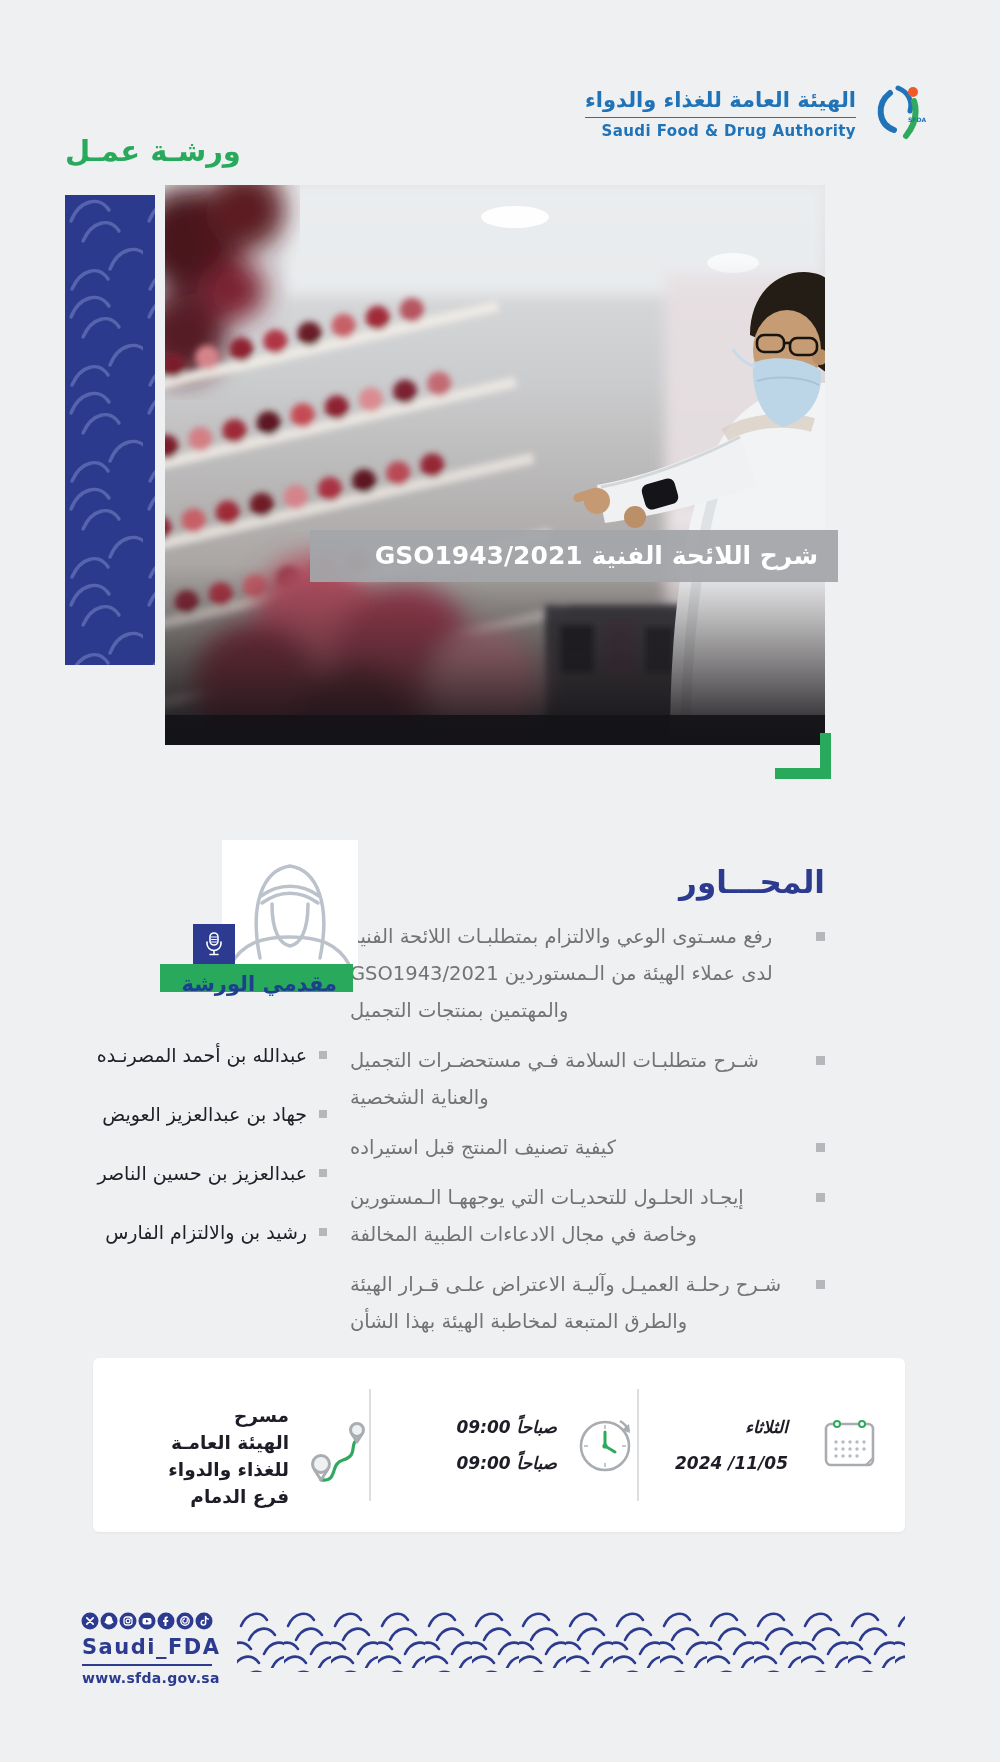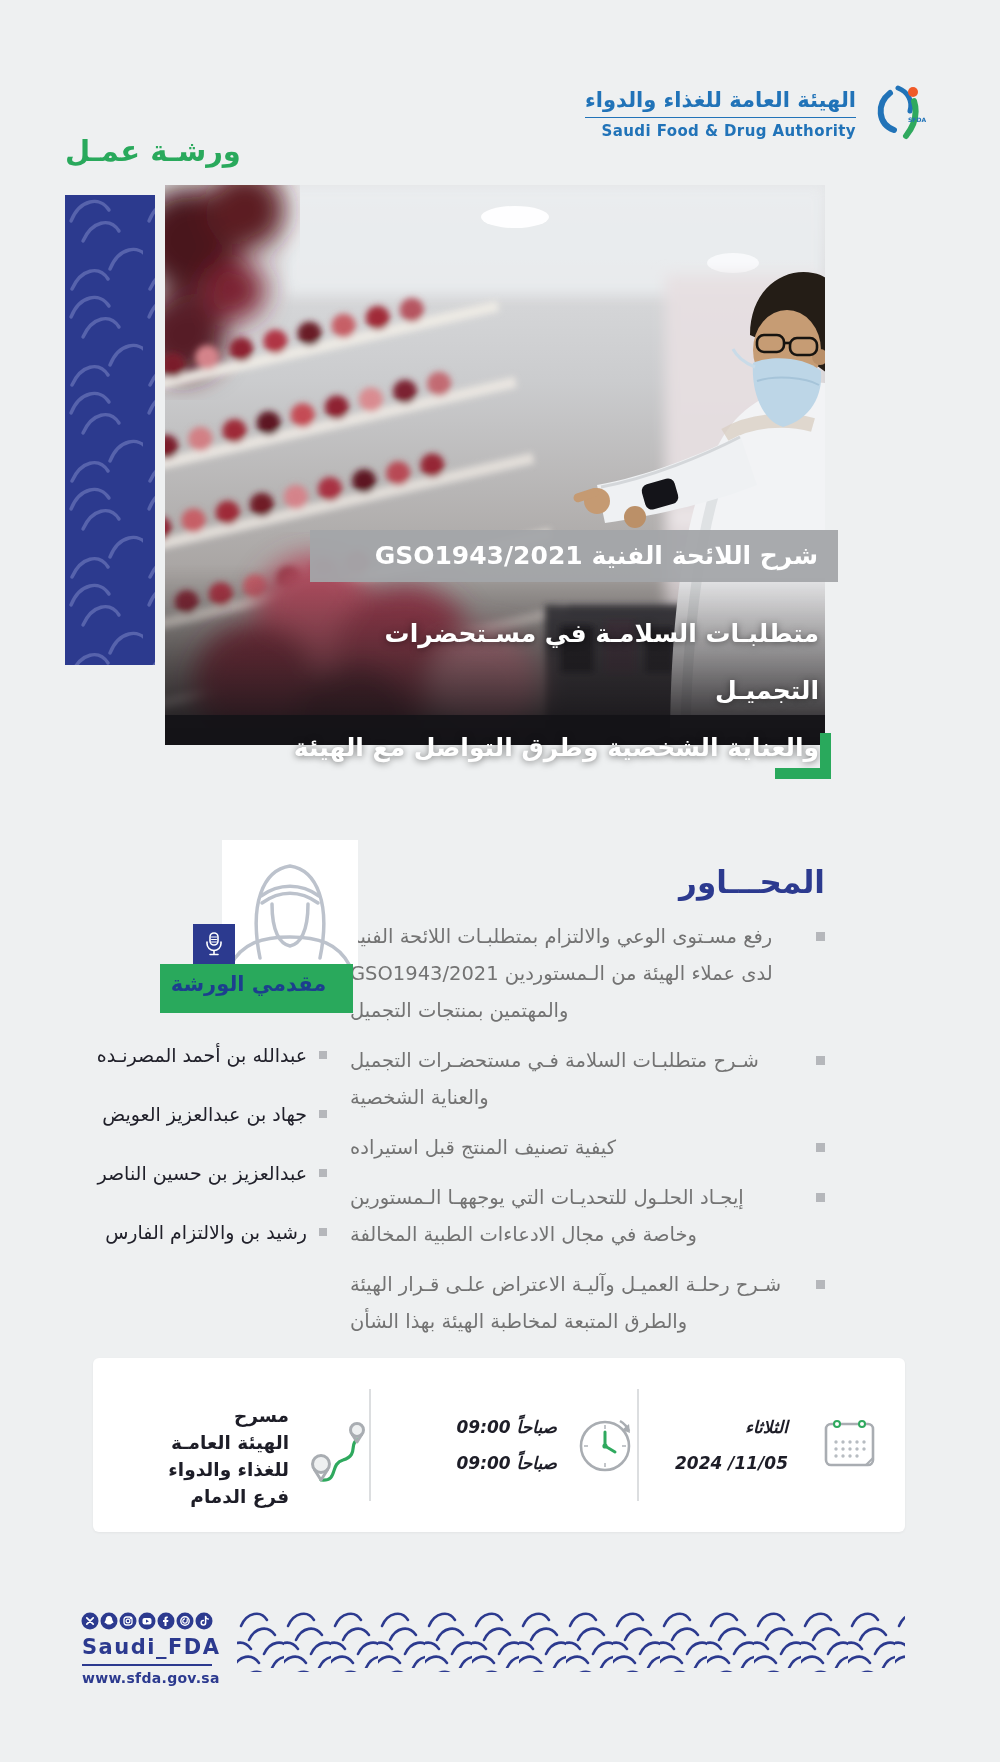--- a/index.html
+++ b/index.html
@@ -37,23 +37,23 @@
     direction:rtl;margin-bottom:18px;}
   .titem{display:flex;direction:rtl;gap:13px;margin-bottom:13px;}
   .titem .sq{width:9px;height:9px;background:#b5b7bb;margin-top:14px;flex:none;}
   .titem .lines{flex:1;}
   .tline{font-size:19.5px;line-height:37px;text-align:left;color:#737373;}
   
   .avatar-card{position:absolute;left:222px;top:840px;width:136px;height:126px;background:#fff;}
   .avatar-card svg{display:block;width:100%;height:100%;}
   .mic-box{position:absolute;left:193px;top:924px;width:42px;height:40px;background:#2c3a8f;
     display:flex;align-items:center;justify-content:center;}
-  .presenter-badge{position:absolute;left:160px;top:964px;width:193px;height:49px;
+  .presenter-badge{position:absolute;left:160px;top:964px;width:193px;height:28px;
     background:#29a95c;color:#1c3f8e;font-size:21px;font-weight:bold;line-height:40px;
-    text-align:center;direction:rtl;padding-right:16px;}
+    text-align:right;direction:rtl;padding-right:16px;}
   .names{position:absolute;top:1040px;right:673px;width:300px;}
   .nitem{display:flex;direction:rtl;gap:12px;margin-bottom:29px;align-items:flex-start;}
   .nitem .sq{width:8px;height:8px;background:#b5b7bb;margin-top:11px;flex:none;}
   .nname{font-size:19px;line-height:30px;text-align:right;color:#20202a;}
   
   .info{position:absolute;left:93px;top:1358px;width:812px;height:174px;background:#fff;
     border-radius:6px;box-shadow:0 1px 3px rgba(0,0,0,.05);
     display:flex;flex-direction:row-reverse;align-items:center;padding:0 26px;}
   .sec{display:flex;flex-direction:row-reverse;align-items:center;gap:16px;}
   .sec-date{width:240px;gap:33px;}
@@ -232,24 +232,20 @@
         <circle cx="150" cy="430" r="60" fill="#b44d60"></circle>
         <circle cx="240" cy="470" r="70" fill="#97354a"></circle>
         <circle cx="90" cy="500" r="62" fill="#7e2639"></circle>
         <circle cx="320" cy="500" r="55" fill="#c97f8d"></circle>
         <circle cx="190" cy="540" r="60" fill="#5f1c2b"></circle>
       </g>
       <rect x="0" y="380" width="660" height="180" fill="url(#gDark)"></rect>
       <rect x="0" y="530" width="660" height="30" fill="#151318" opacity=".92"></rect>
     </svg>
     <div class="hero-banner">شرح اللائحة الفنية GSO1943/2021</div>
-    <div class="hero-sub">
-      <div>متطلبـات السلامـة في مسـتحضرات التجميـل</div>
-      <div>والعناية الشخصية وطرق التواصل مع الهيئة</div>
-    </div>
   </div>
   <div class="corner-bracket"></div>
 
   <div class="topics">
     <div class="topics-heading">المحـــاور</div>
     <div class="titem">
       <span class="sq"></span>
       <div class="lines">
         <div class="tline" dir="auto">رفع مسـتوى الوعي والالتزام بمتطلبـات اللائحة الفنية</div>
         <div class="tline" dir="auto">GSO1943/2021 لدى عملاء الهيئة من الـمستوردين</div>

